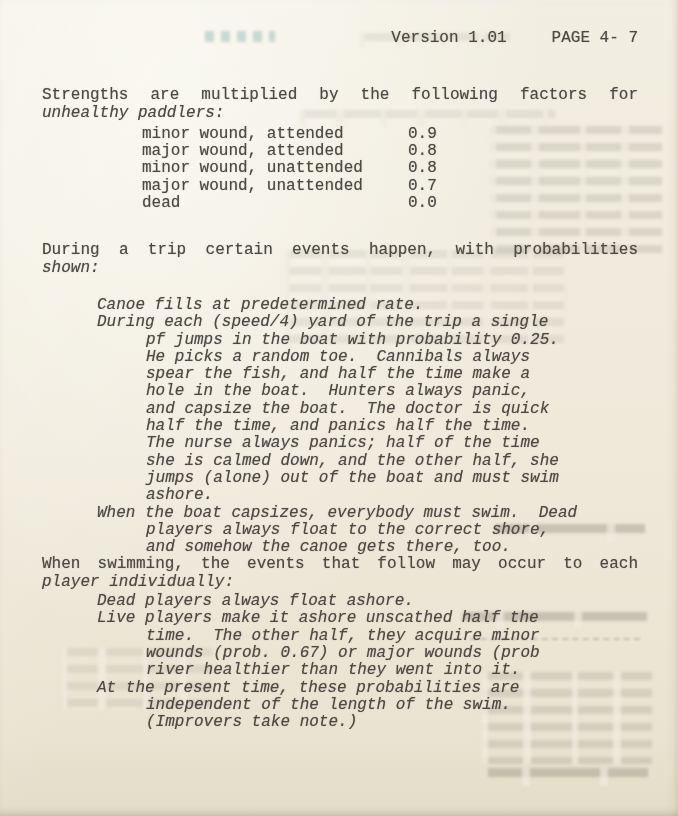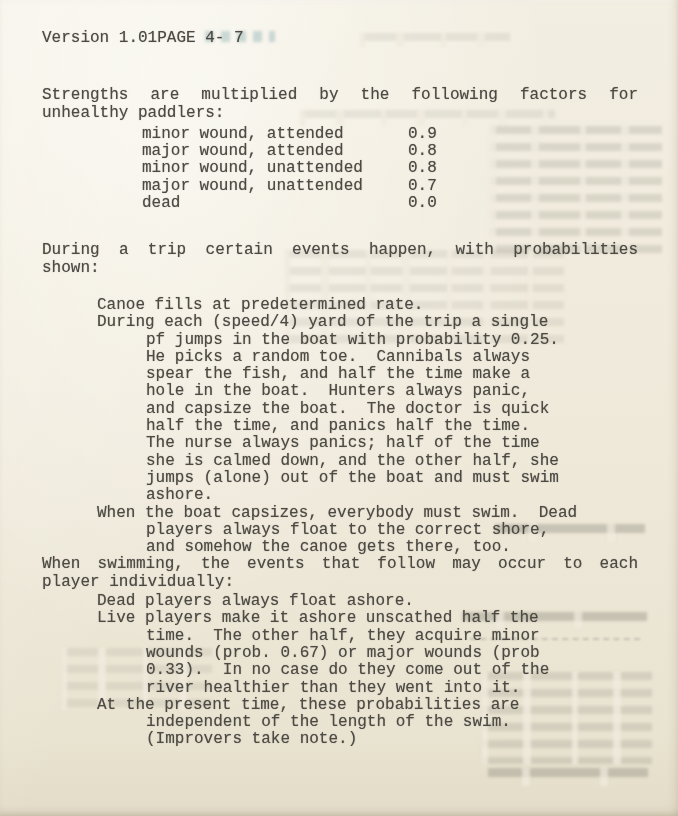--- a/index.html
+++ b/index.html
@@ -29,29 +29,30 @@
     left: 42px;
     top: 0;
     width: 596px;
     padding-top: 30px;
   }
 
   .tw { text-shadow: 0 0 1px rgba(77,74,68,0.55); }
 
   .header-row {
     display: flex;
-    justify-content: flex-start;
+    justify-content: flex-end;
+    gap: 45px;
   }
 
   .jline {
     text-align: justify;
     text-align-last: justify;
     white-space: normal;
   }
-  .lline { white-space: pre; }
+  .lline { white-space: pre; font-style: italic; }
 
   .sec1-intro { margin-top: 40px; }
   .factors-table { margin-top: 4px; }
   .frow { display: flex; padding-left: 100px; }
   .flabel { width: 266px; white-space: pre; }
   .fval { white-space: pre; }
 
   .sec2-intro { margin-top: 30px; }
   .sec2-lines { margin-top: 20px; }
   .sec3-intro { }
@@ -167,21 +168,20 @@
     <div class="sec3-intro">
       <div class="jline">When swimming, the events that  follow  may  occur  to  each</div>
       <div class="lline">player individually:</div>
     </div>
 
     <div class="sec3-lines">
       <div class="lline i1">Dead players always float ashore.</div>
       <div class="lline i1">Live players make it ashore unscathed half the</div>
       <div class="lline i2">time.  The other half, they acquire minor</div>
       <div class="lline i2">wounds (prob. 0.67) or major wounds (prob</div>
-      <div class="lline i2">0.33).  In no case do they come out of the</div>
       <div class="lline i2">river healthier than they went into it.</div>
       <div class="lline i1">At the present time, these probabilities are</div>
       <div class="lline i2">independent of the length of the swim.</div>
       <div class="lline i2">(Improvers take note.)</div>
     </div>
 
   </div>
 </div>
 
 </body></html>

